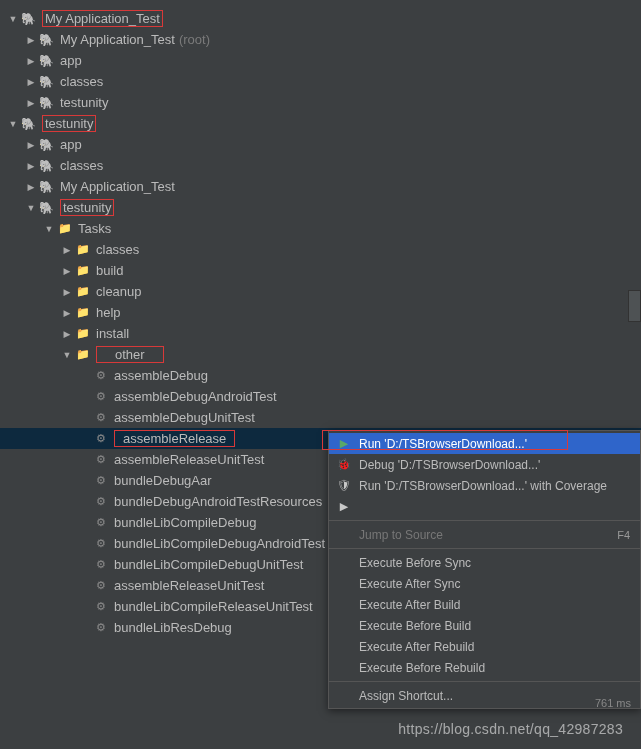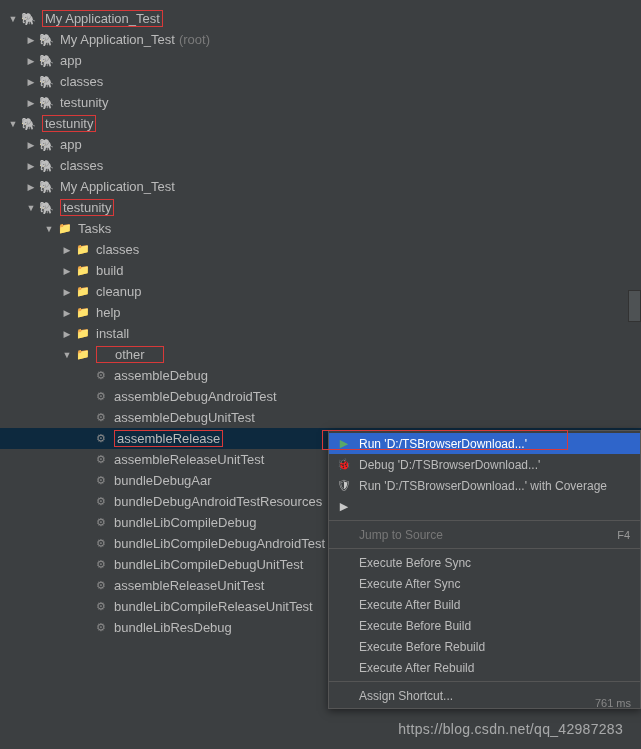--- a/index.html
+++ b/index.html
@@ -227,21 +227,21 @@
     <div class="row">
       <span class="indent" style="width: 78px;"></span>
       <span class="noarrow"></span>
       <span class="icon gear">⚙</span>
       <span class="label">assembleDebugUnitTest</span>
     </div>
     <div class="row selected">
       <span class="indent" style="width: 78px;"></span>
       <span class="noarrow"></span>
       <span class="icon gear">⚙</span>
-      <span class="label redbox" style="padding: 0px 2px;">assembleRelease</span>
+      <span class="label redbox" style="padding: 0px 8px;">assembleRelease</span>
     </div>
     <div class="row">
       <span class="indent" style="width: 78px;"></span>
       <span class="noarrow"></span>
       <span class="icon gear">⚙</span>
       <span class="label">assembleReleaseUnitTest</span>
     </div>
     <div class="row">
       <span class="indent" style="width: 78px;"></span>
       <span class="noarrow"></span>
@@ -326,25 +326,25 @@
     <div class="menu-item">
       <span class="menu-icon"></span>
       <span class="menu-label">Execute After Build</span>
     </div>
     <div class="menu-item">
       <span class="menu-icon"></span>
       <span class="menu-label">Execute Before Build</span>
     </div>
     <div class="menu-item">
       <span class="menu-icon"></span>
+      <span class="menu-label">Execute After Rebuild</span>
+    </div>
+    <div class="menu-item">
+      <span class="menu-icon"></span>
       <span class="menu-label">Execute Before Rebuild</span>
-    </div>
-    <div class="menu-item">
-      <span class="menu-icon"></span>
-      <span class="menu-label">Execute After Rebuild</span>
     </div>
     <div class="menu-sep"></div>
     <div class="menu-item">
       <span class="menu-icon"></span>
       <span class="menu-label">Assign Shortcut...</span>
     </div>
   </div>
 
 <div class="menu-redbox" style="left:322px; top:430px; width:246px; height:20px;"></div>
 

